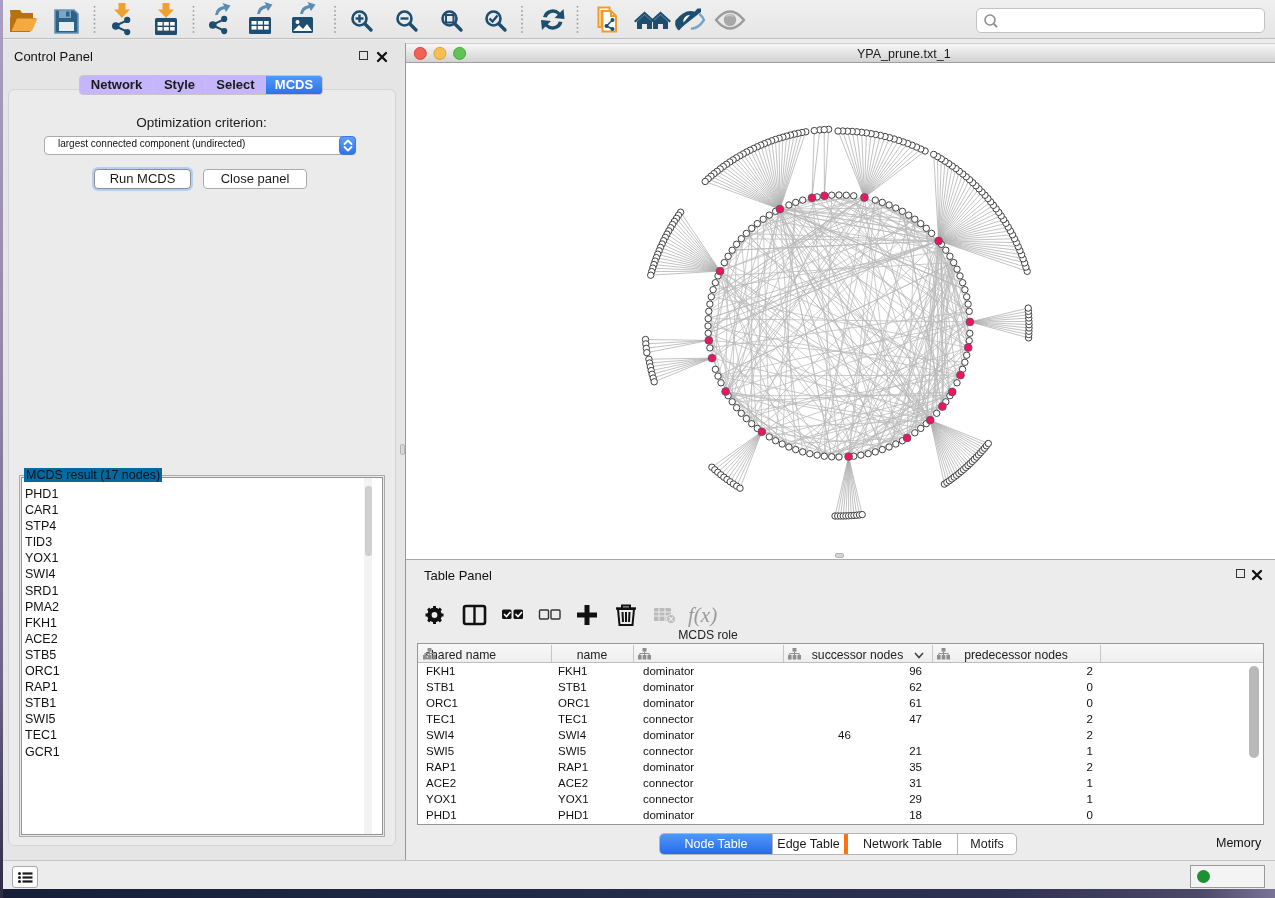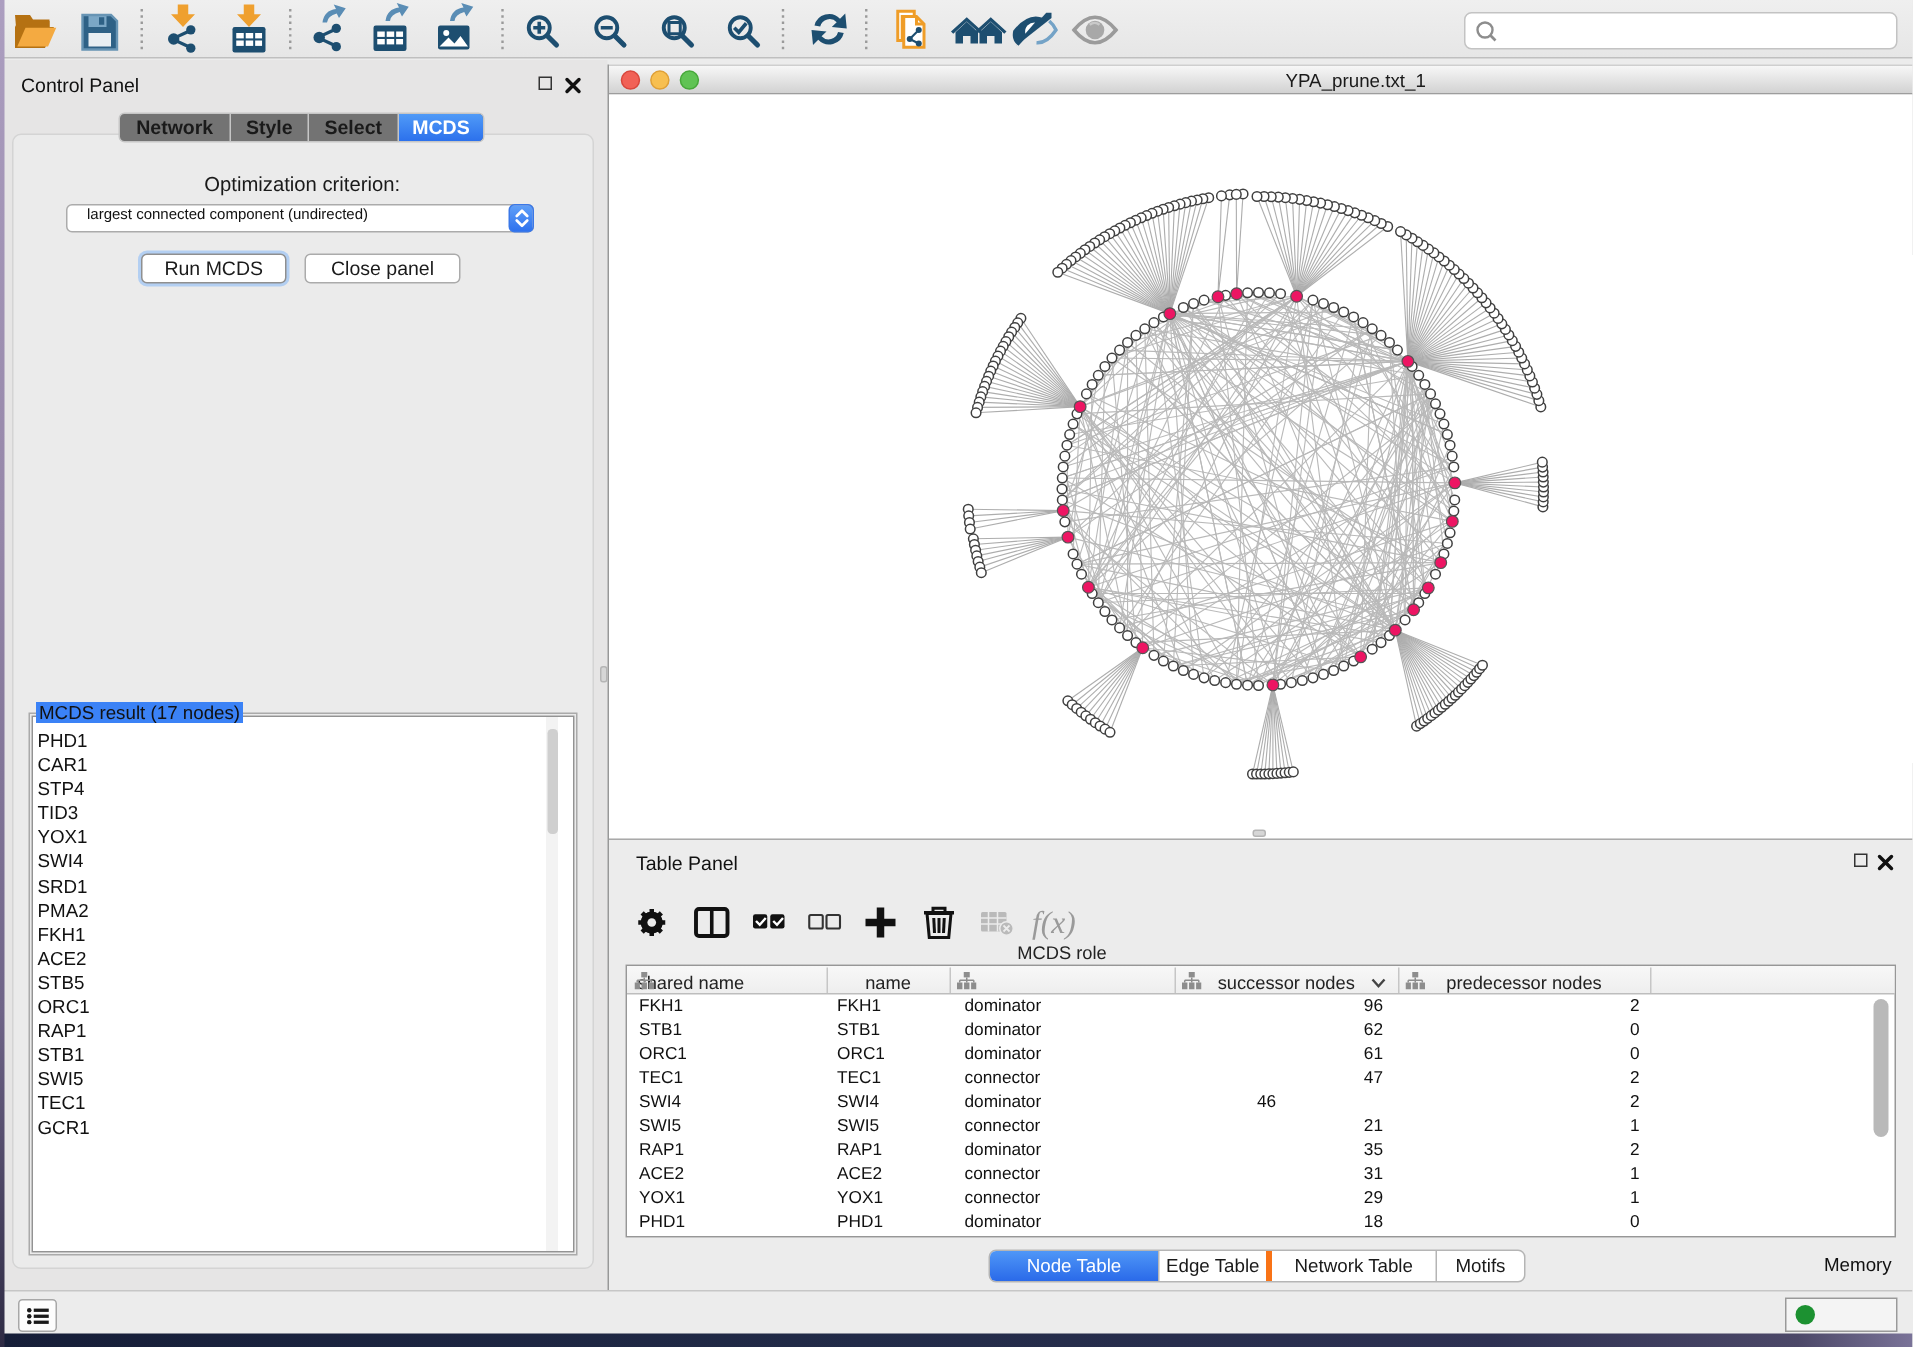--- a/index.html
+++ b/index.html
@@ -137,42 +137,42 @@
 
 <div class="abs" style="left:2px;top:40px;width:403px;height:820px;background:#e6e5e5"></div>
 <div class="abs" style="left:14px;top:49px;font-size:13px;color:#111">Control Panel</div>
 <div class="abs" style="left:359px;top:51px;width:9px;height:9px;border:1.6px solid #333"></div>
 <svg class="abs" style="left:376px;top:51px" width="12" height="12">
     <path d="M2 2 L10 10 M10 2 L2 10" stroke="#111" stroke-width="2.3" stroke-linecap="round"></path>
   </svg>
 
 <div class="abs" style="left:8px;top:89px;width:388px;height:757px;background:#ebebeb;border:1px solid #d4d4d4;border-radius:6px"></div>
 
-<div class="abs" style="left:79px;top:75px;width:244px;height:20px;background:#737373;border:1px solid #c6c6c6;border-radius:4px;display:flex;font-size:13px;font-weight:bold;text-align:center;line-height:18px">
+<div class="abs" style="left:79px;top:75px;width:244px;height:20px;background:#c4b5fd;border:1px solid #c6c6c6;border-radius:4px;display:flex;font-size:13px;font-weight:bold;text-align:center;line-height:18px">
  <div style="width:74px;border-right:1px solid #c6c6c6">Network</div>
  <div style="width:52px;border-right:1px solid #c6c6c6">Style</div>
  <div style="width:60px;border-right:1px solid #c6c6c6">Select</div>
  <div style="flex:1;background:linear-gradient(#509af7,#2c71ec);color:#fff;border-radius:0 3px 3px 0">MCDS</div>
 </div>
 <div class="abs" style="left:0;top:115px;width:403px;text-align:center;font-size:13.5px;color:#1a1a1a">Optimization criterion:</div>
 
 <div class="abs" style="left:44px;top:136px;width:312px;height:19px;background:#fff;border:1px solid #ababab;border-radius:4px"></div>
 <div class="abs" style="left:58px;top:138px;font-size:10px;color:#111">largest connected component (undirected)</div>
 <div class="abs" style="left:339px;top:136px;width:17px;height:19px;background:linear-gradient(#5f9ff8,#2e72ee);border-radius:4px;border:1px solid #3a78e8"></div>
 <svg class="abs" style="left:340.5px;top:138px" width="14" height="15">
     <path d="M3.5 6 L7 2.5 L10.5 6" fill="none" stroke="#fff" stroke-width="1.8" stroke-linecap="round" stroke-linejoin="round"></path>
     <path d="M3.5 9 L7 12.5 L10.5 9" fill="none" stroke="#fff" stroke-width="1.8" stroke-linecap="round" stroke-linejoin="round"></path>
   </svg>
 
 <div class="abs" style="left:94px;top:169px;width:97px;height:20px;background:#fff;border:1px solid #8f8f8f;border-radius:4px;box-shadow:0 0 0 2px #b3cff2;text-align:center;font-size:13px;line-height:18px">Run MCDS</div>
 <div class="abs" style="left:203px;top:169px;width:104px;height:20px;background:#fff;border:1px solid #ababab;border-radius:4px;text-align:center;font-size:13px;line-height:18px">Close panel</div>
 
 <div class="abs" style="left:19px;top:475px;width:366px;height:362px;border:1px solid #aaa"></div>
 <div class="abs" style="left:21px;top:477px;width:362px;height:358px;background:#fff;border:1px solid #939393"></div>
-<div class="abs" style="left:24px;top:468px;font-size:12.5px;background:#3b82f6;padding:0 2px;color:#111">MCDS result (17 nodes)</div>
+<div class="abs" style="left:24px;top:468px;font-size:12.5px;background:#0369a1;padding:0 2px;color:#111">MCDS result (17 nodes)</div>
 <div class="abs" style="left:25px;top:486px;font-size:12.5px;line-height:16.1px;color:#111">PHD1<br>CAR1<br>STP4<br>TID3<br>YOX1<br>SWI4<br>SRD1<br>PMA2<br>FKH1<br>ACE2<br>STB5<br>ORC1<br>RAP1<br>STB1<br>SWI5<br>TEC1<br>GCR1</div>
 <div class="abs" style="left:364px;top:478px;width:8px;height:356px;background:#f3f3f3"></div>
 <div class="abs" style="left:364.5px;top:486px;width:7px;height:70px;background:#cfcfcf;border-radius:3px"></div>
 
 <div class="abs" style="left:405px;top:43px;width:1px;height:817px;background:#989898"></div>
 <div class="abs" style="left:399.5px;top:444px;width:5px;height:11px;background:#d6d6d6;border:1px solid #b5b5b5;border-radius:2px"></div>
 <div class="abs" style="left:406px;top:43px;width:869px;height:20px;background:linear-gradient(#f7f7f7,#d2d2d2);border-bottom:1px solid #9d9d9d;border-top:1px solid #cfcfcf"></div>
 <svg class="abs" style="left:406px;top:43px" width="120" height="20">
  <circle cx="14.3" cy="10.4" r="6" fill="#f16156" stroke="#d8473c" stroke-width="1"></circle>
  <circle cx="33.9" cy="10.4" r="6" fill="#f7bf50" stroke="#dfa036" stroke-width="1"></circle>

